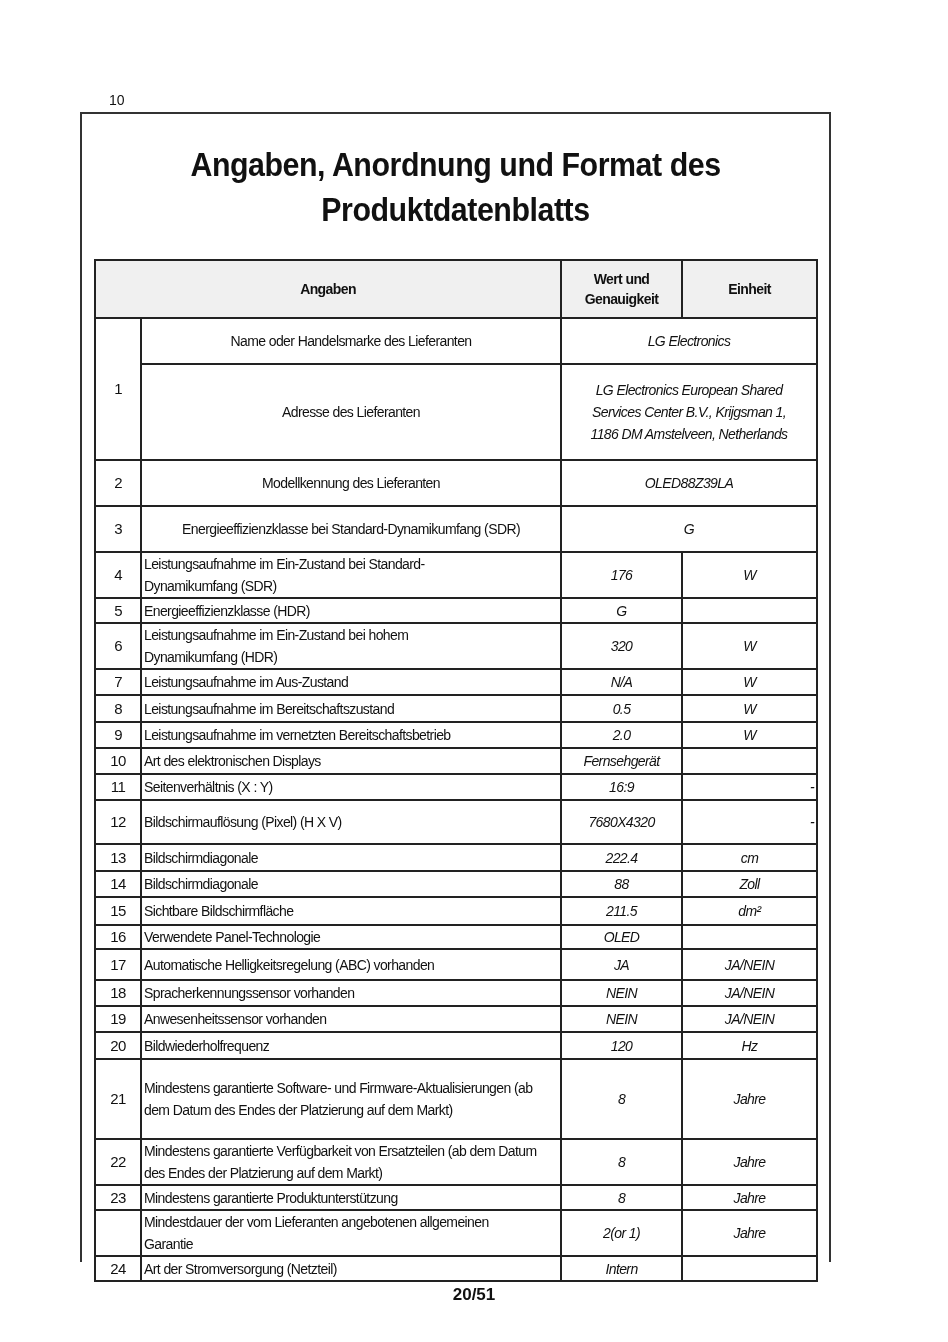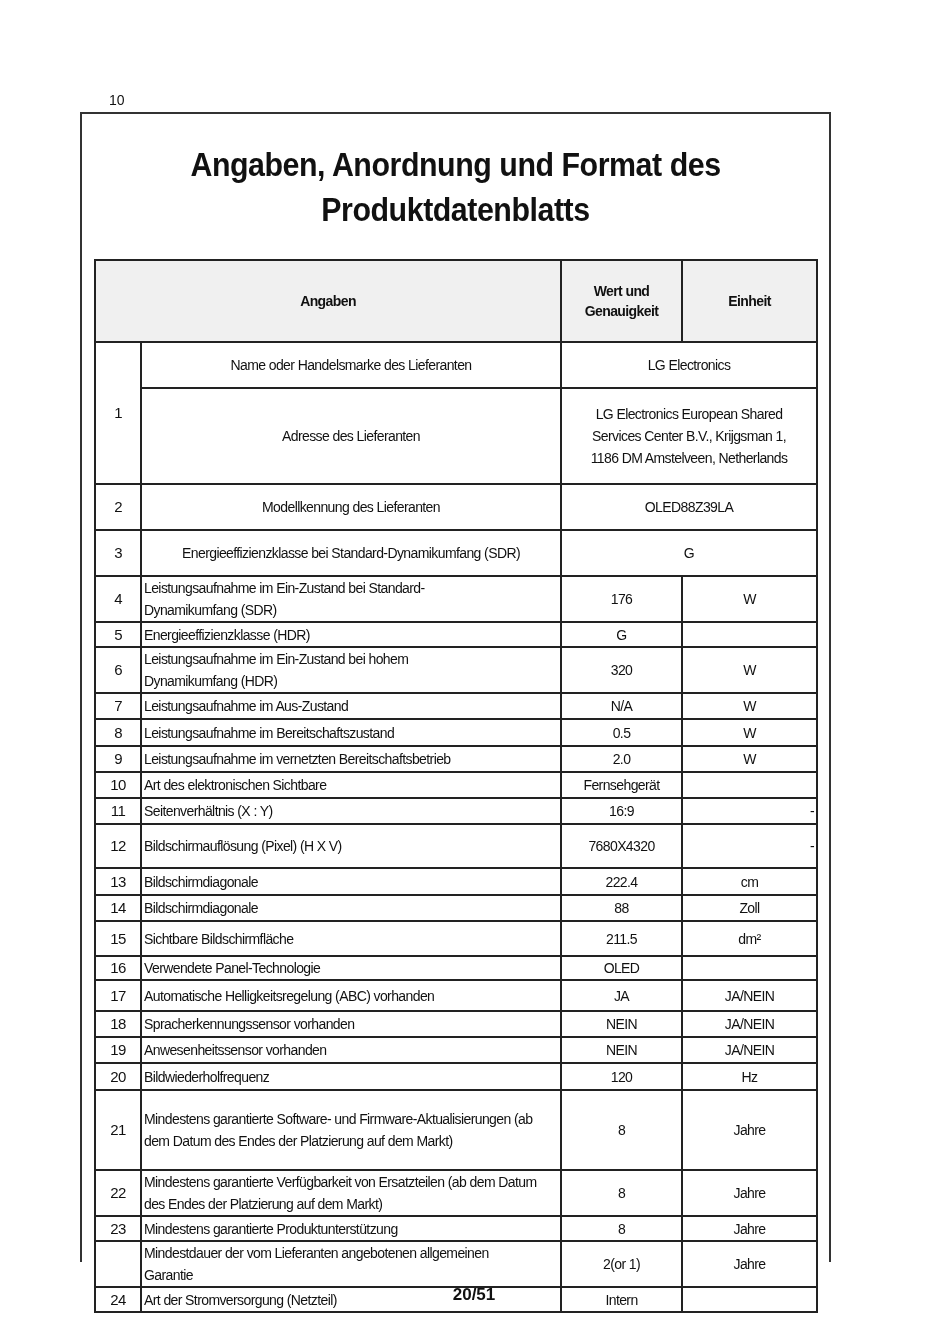--- a/index.html
+++ b/index.html
@@ -7,21 +7,21 @@
          font-family:"Liberation Sans", sans-serif; color:#111; }
   .page-num-top { position:absolute; left:109px; top:92px; font-size:14px; }
   .frame { position:absolute; left:80px; top:112px; width:751px; height:1150px;
            border-left:2px solid #333; border-right:2px solid #333; border-top:2px solid #333; box-sizing:border-box; }
   .title { position:absolute; left:80px; top:142px; width:751px; text-align:center;
            font-size:33px; font-weight:bold; line-height:45px; letter-spacing:-0.5px; transform:scaleX(0.92); }
   table { position:absolute; left:94px; top:259px; width:722px; border-collapse:collapse; table-layout:fixed; }
   td, th { border:2px solid #222; padding:0 2px; font-size:14px; letter-spacing:-0.6px; line-height:22px; }
   th { background:#f0f0f0; font-weight:bold; font-size:14px; line-height:20px; height:48px; }
   .c-num { text-align:center; font-size:15px; }
-  .c-val, .c-unit { text-align:center; }
+  .c-val, .c-unit { text-align:center;font-style:italic; }
   .c-desc { text-align:left;margin-left:28px; }
   .c-desc.center { text-align:center; }
   .c-unit.right { text-align:right; }
   .page-footer { position:absolute; left:0; width:948px; top:1285px; text-align:center;
                  font-size:17px; font-weight:bold; }
 </style>
 </head>
 <body>
 
 <div class="page-num-top">10</div>
@@ -34,21 +34,21 @@
 <table>
   <colgroup>
     <col style="width:46px">
     <col style="width:420px">
     <col style="width:121px">
     <col style="width:135px">
   </colgroup>
   <thead>
     <tr>
       <th colspan="2">Angaben</th>
-      <th style="padding:16px 14px;"><span>Wert und Genauigkeit</span></th>
+      <th style="padding:4px 14px;"><span>Wert und Genauigkeit</span></th>
       <th>Einheit</th>
     </tr>
   </thead>
   <tbody>
     <tr style="height:46px">
       <td class="c-num" rowspan="2">1</td>
       <td class="c-desc center">Name oder Handelsmarke des Lieferanten</td>
       <td class="c-val" colspan="2">LG Electronics</td>
     </tr>
     <tr style="height:96px">
@@ -96,21 +96,21 @@
       <td class="c-unit">W</td>
     </tr>
     <tr style="height:26px">
       <td class="c-num">9</td>
       <td class="c-desc">Leistungsaufnahme im vernetzten Bereitschaftsbetrieb</td>
       <td class="c-val">2.0</td>
       <td class="c-unit">W</td>
     </tr>
     <tr style="height:26px">
       <td class="c-num">10</td>
-      <td class="c-desc">Art des elektronischen Sichtbare</td>
+      <td class="c-desc">Art des elektronischen Displays</td>
       <td class="c-val">Fernsehgerät</td>
       <td class="c-unit"></td>
     </tr>
     <tr style="height:26px">
       <td class="c-num">11</td>
       <td class="c-desc">Seitenverhältnis (X : Y)</td>
       <td class="c-val">16:9</td>
       <td class="c-unit right">-</td>
     </tr>
     <tr style="height:44px">
@@ -124,21 +124,21 @@
       <td class="c-desc">Bildschirmdiagonale</td>
       <td class="c-val">222.4</td>
       <td class="c-unit">cm</td>
     </tr>
     <tr style="height:26px">
       <td class="c-num">14</td>
       <td class="c-desc">Bildschirmdiagonale</td>
       <td class="c-val">88</td>
       <td class="c-unit">Zoll</td>
     </tr>
-    <tr style="height:35px">
+    <tr style="height:28px">
       <td class="c-num">15</td>
       <td class="c-desc">Sichtbare Bildschirmfläche</td>
       <td class="c-val">211.5</td>
       <td class="c-unit">dm²</td>
     </tr>
     <tr style="height:14px">
       <td class="c-num">16</td>
       <td class="c-desc">Verwendete Panel-Technologie</td>
       <td class="c-val">OLED</td>
       <td class="c-unit"></td>

